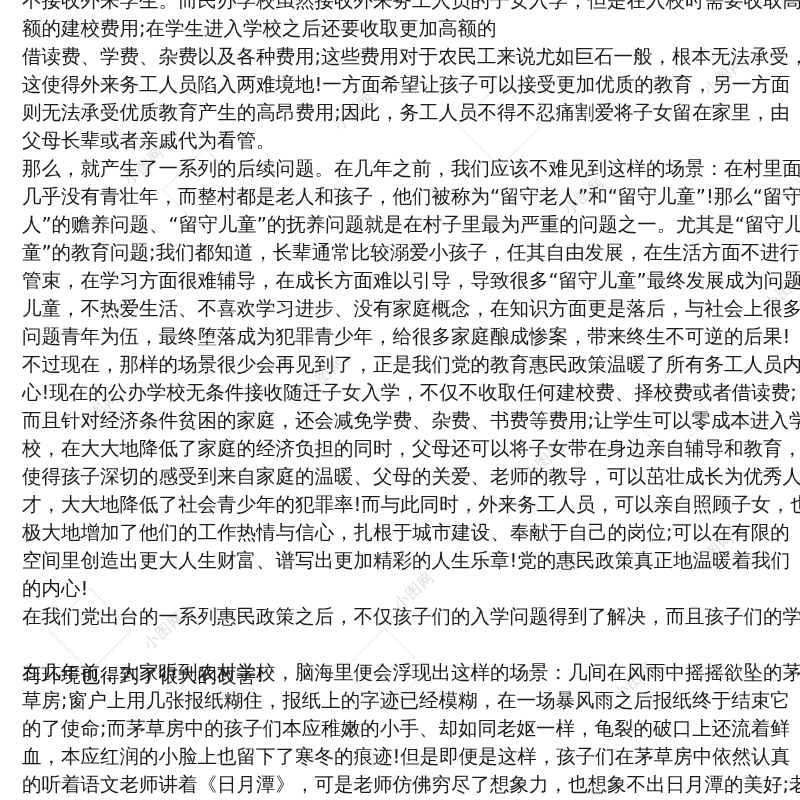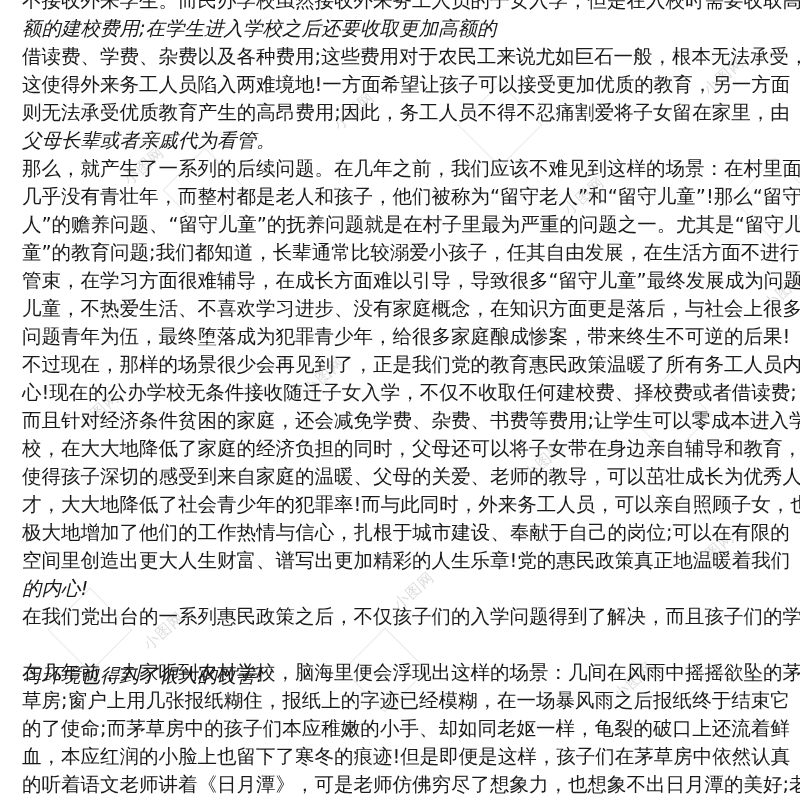--- a/index.html
+++ b/index.html
@@ -77,21 +77,20 @@
   
   .text-line.justify {
     display: flex;
     justify-content: space-between;
   }
   .text-line.justify > span {
     display: inline-block;
   }
   .text-line.short {
     display: block;
-    font-style: italic;
   }
 </style>
 </head>
 <body>
 
 <div id="page">
 
   <div id="watermark-layer">
       <div class="wm" style="left: 120px; top: 175px; color: rgb(216, 216, 216); transform: rotate(-42deg);">小图网</div>
       <div class="wm" style="left: 330px; top: 120px; color: rgb(216, 216, 216); transform: rotate(-42deg);">小图网</div>

